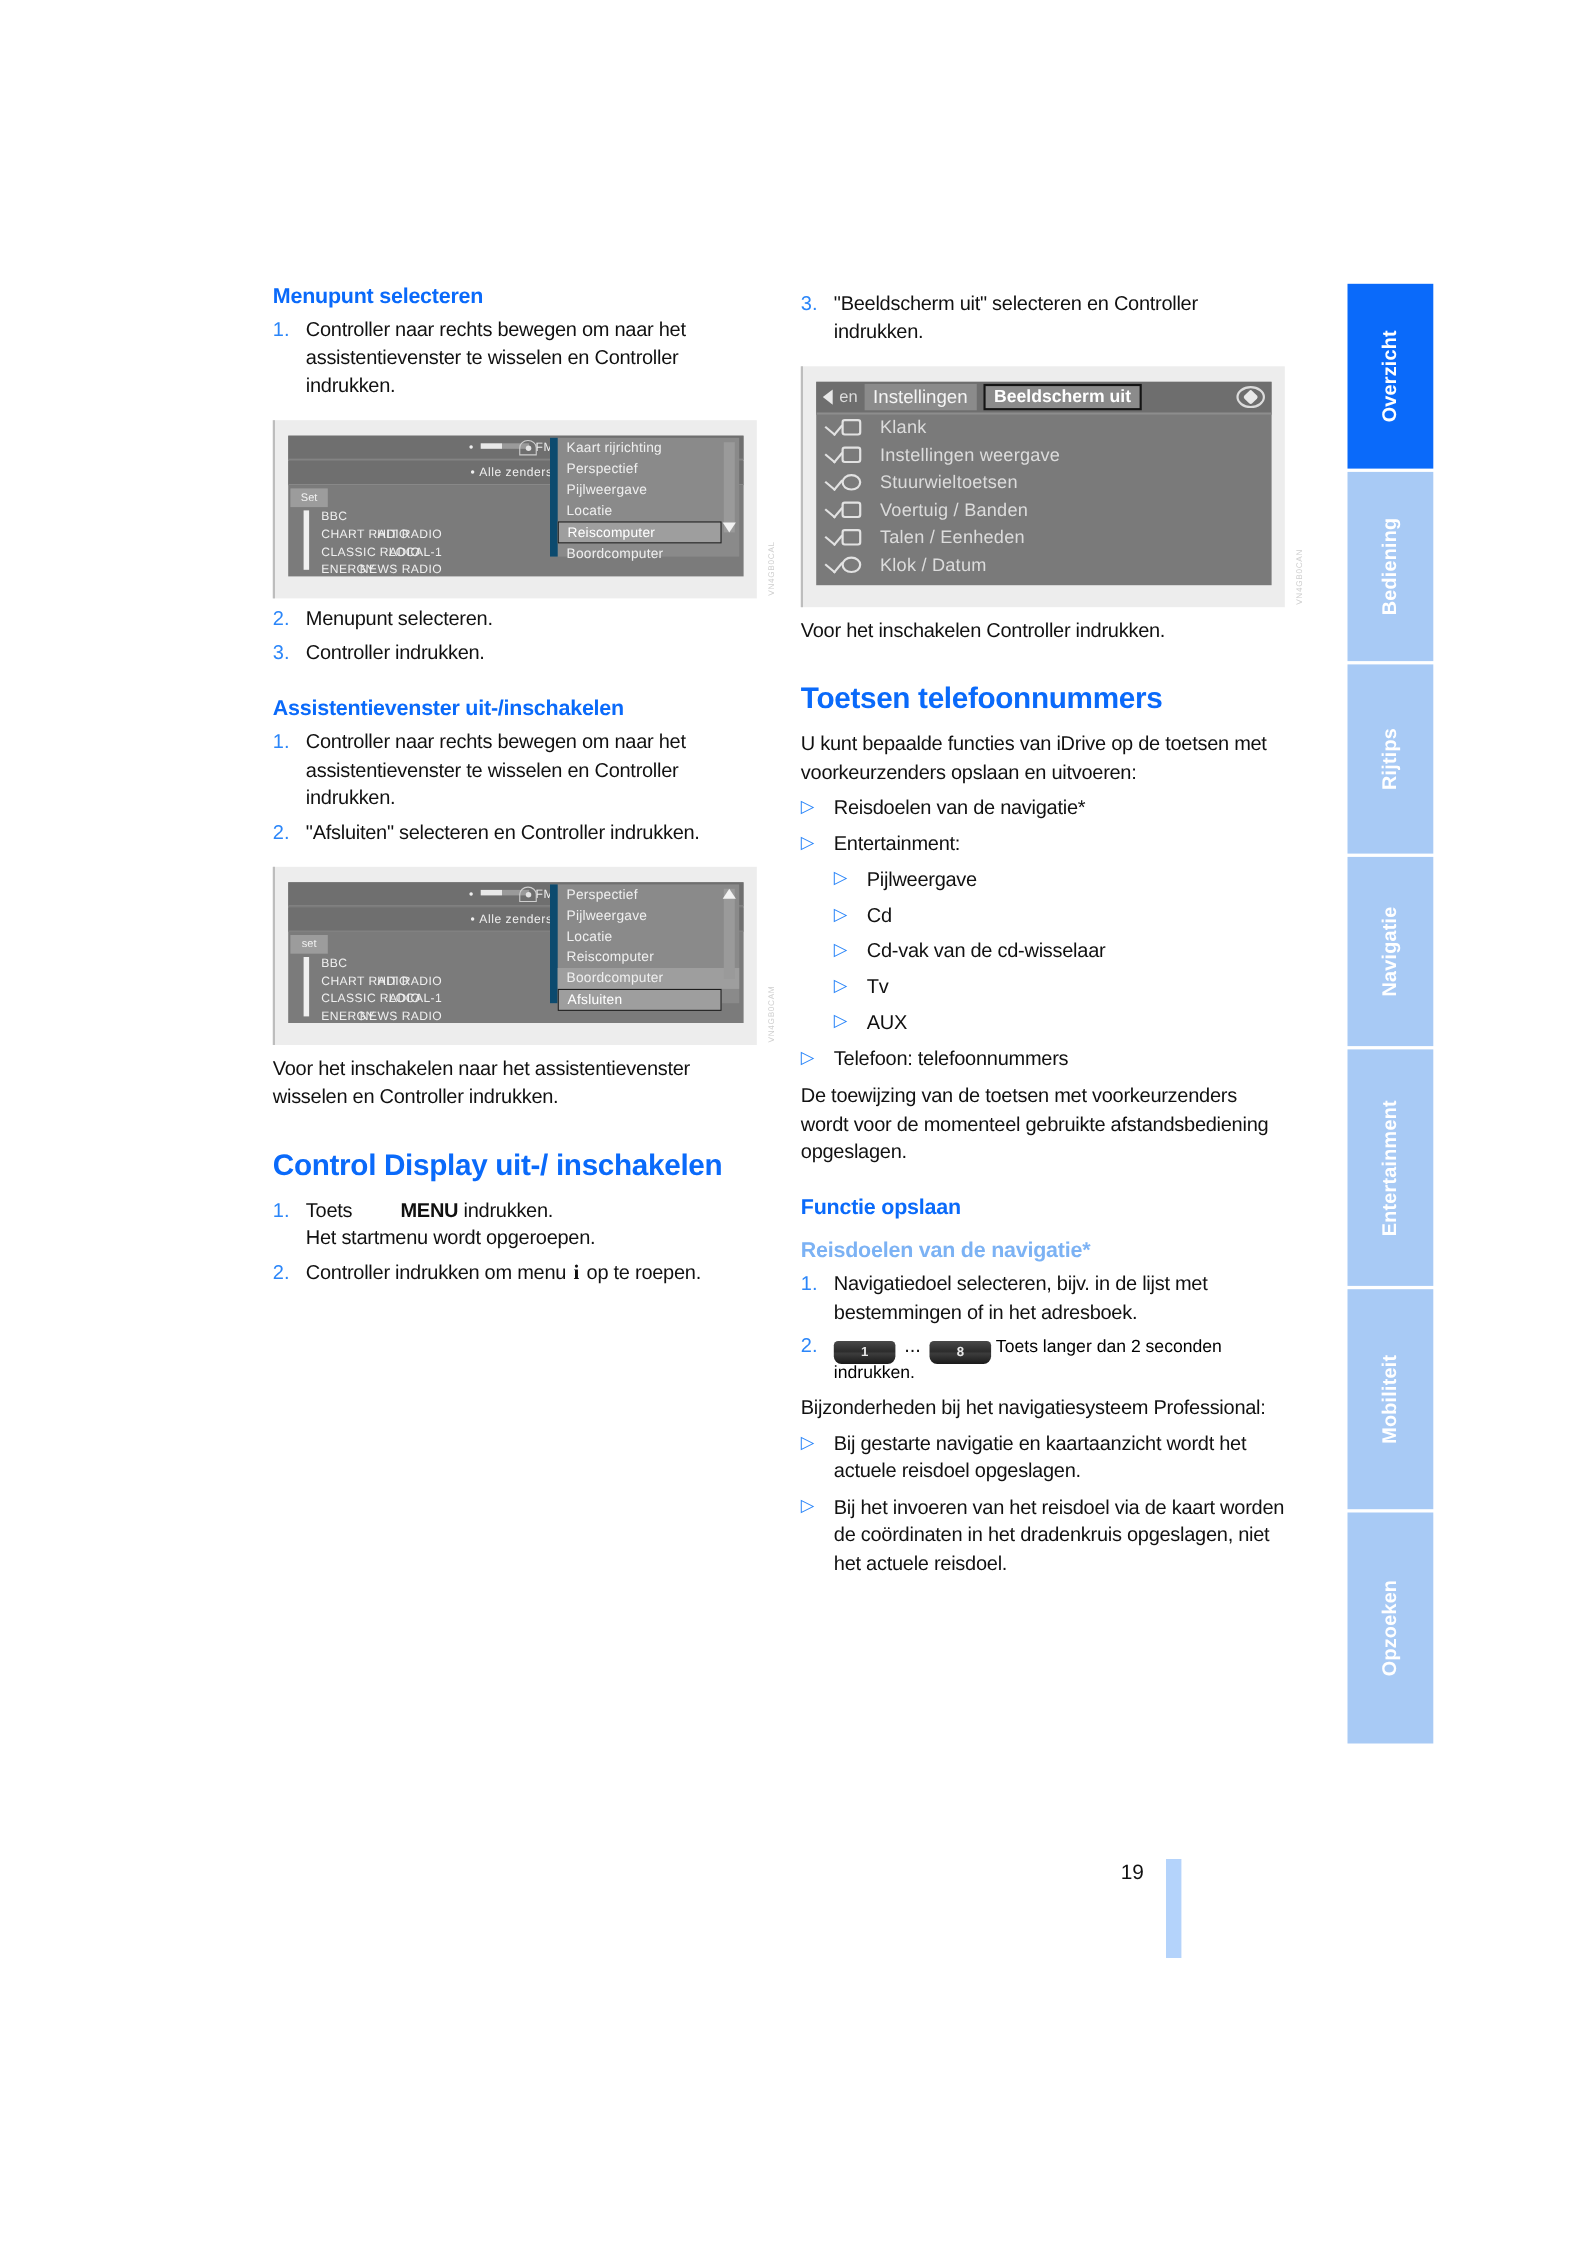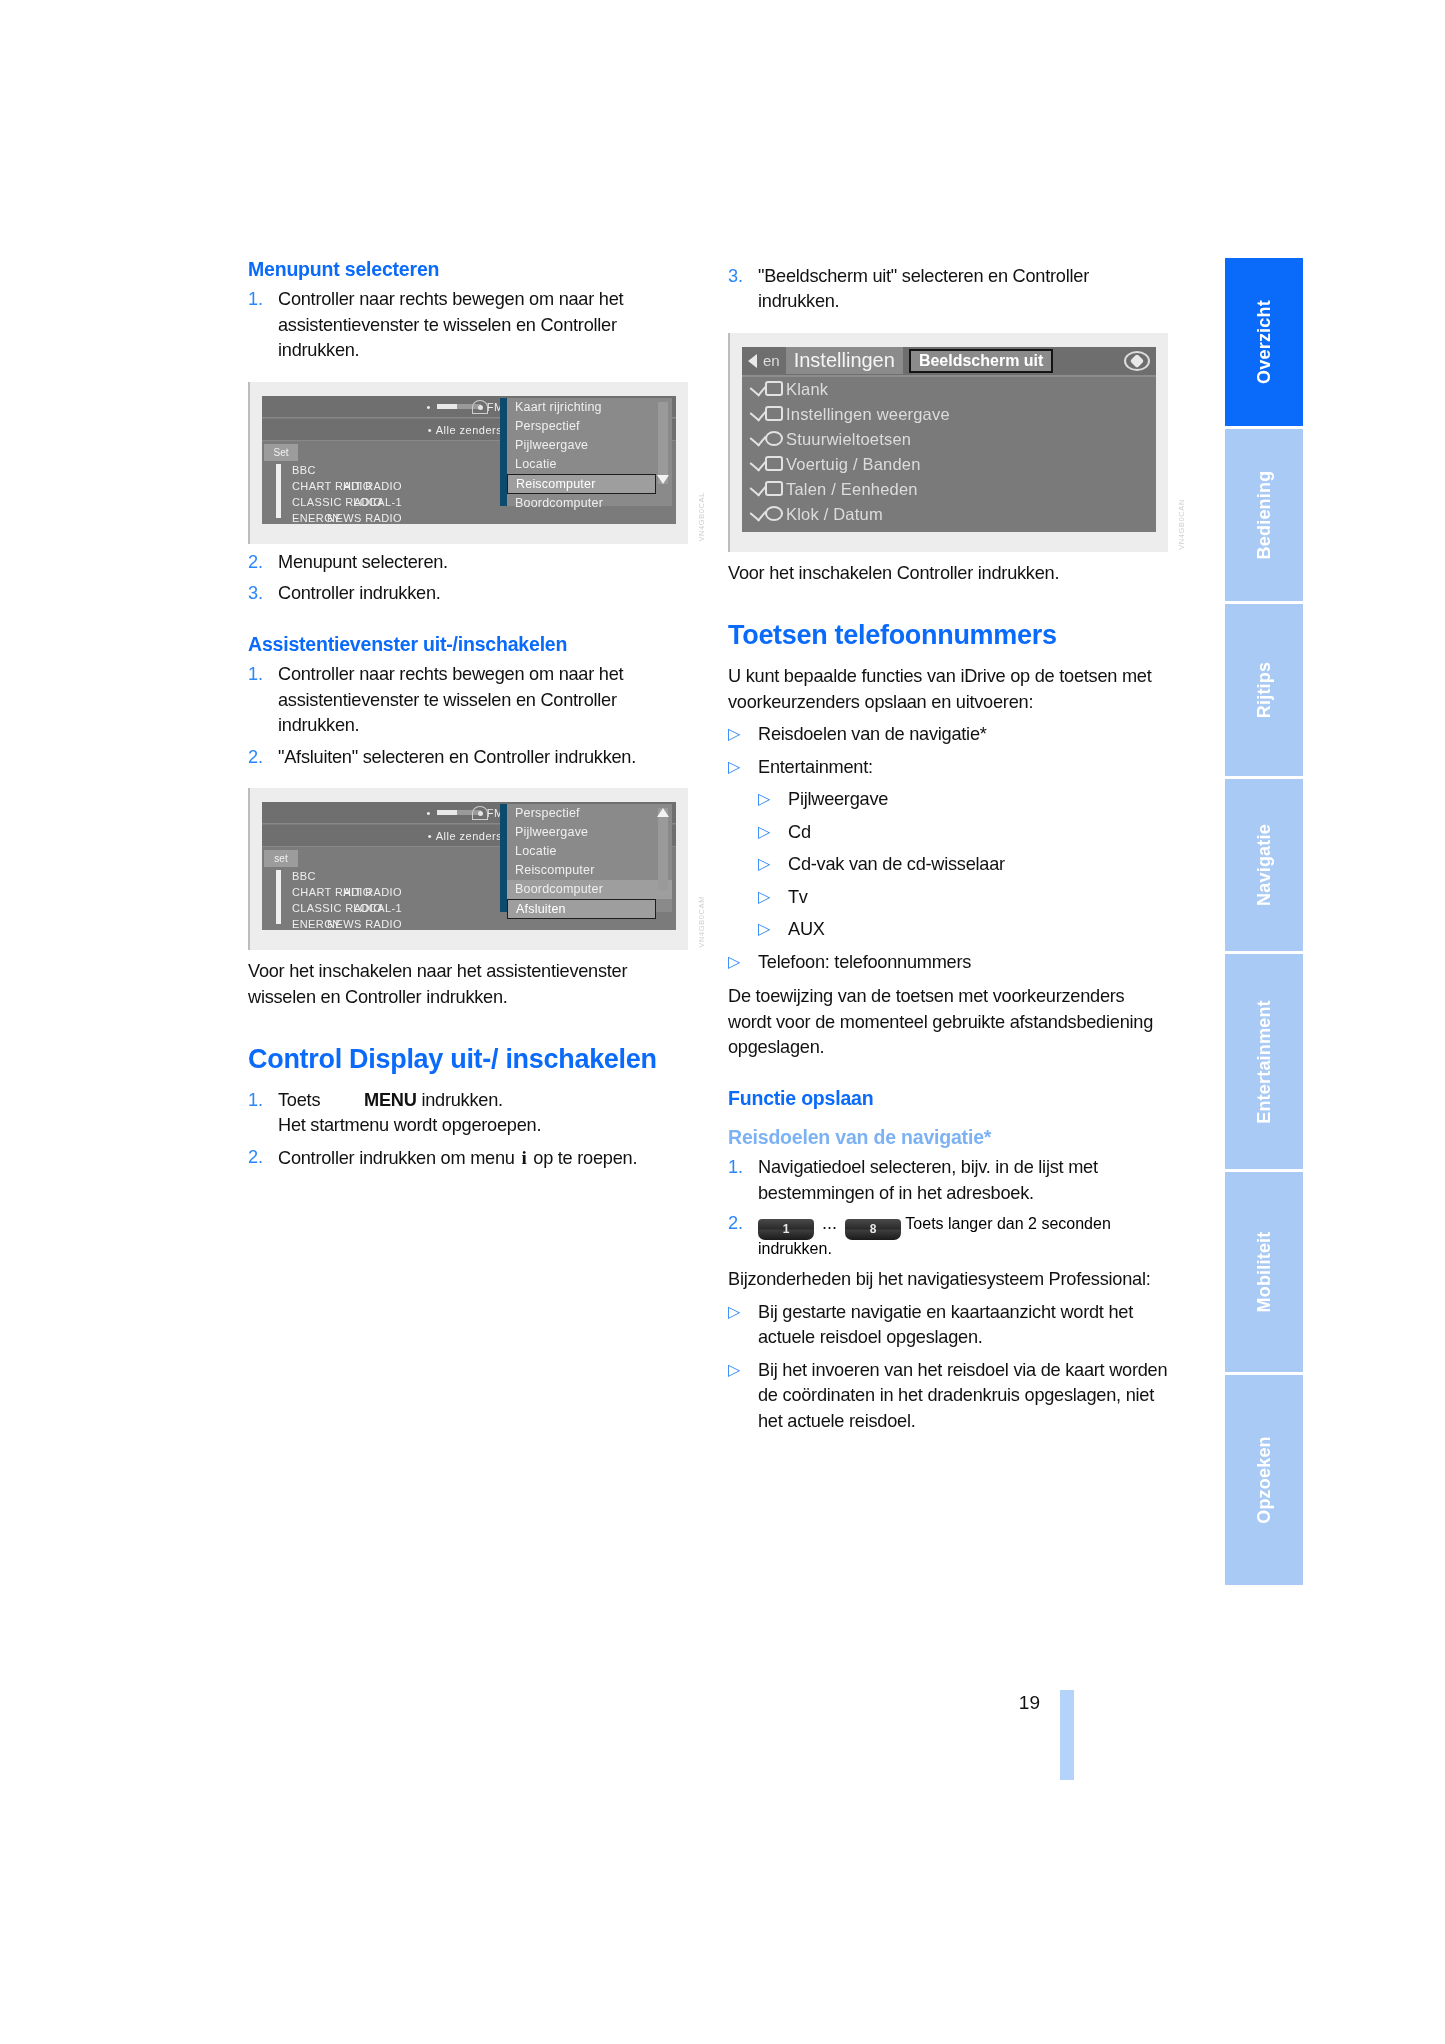--- a/index.html
+++ b/index.html
@@ -162,38 +162,38 @@
   .settings .topbar {
     height: 30px; background: #6e6e6e; display: flex; align-items: center;
     padding: 0 6px; gap: 6px; border-bottom: 2px solid #8d8d8d;
   }
   .settings .backtri {
     width: 0; height: 0; border-top: 7px solid transparent;
     border-bottom: 7px solid transparent; border-right: 9px solid #e9e9e9;
   }
   .settings .crumb0 { color: #dcdcdc; font-size: 15px; }
   .settings .crumb1 {
-    color: #f5f5f5; font-size: 20px; background: #8b8b8b; padding: 2px 8px;
+    color: #f5f5f5; font-size: 17px; background: #8b8b8b; padding: 2px 8px;
   }
   .settings .crumb2 {
     color: #ffffff; font-size: 16px; background: #8b8b8b;
     border: 2px solid #141414; padding: 1px 8px; font-weight: bold; text-align: center;
   }
   .settings .joy {
     margin-left: auto; width: 26px; height: 20px; position: relative;
   }
   .settings .joy .ring {
     position: absolute; inset: 0; border: 2px solid #dcdcdc; border-radius: 50%;
   }
   .settings .joy .dot {
     position: absolute; left: 8px; top: 5px; width: 10px; height: 10px;
     background: #e9e9e9; border-radius: 2px; transform: rotate(45deg);
   }
   .settings .srow {
-    display: flex; align-items: center; height: 25px; padding-left: 10px; gap: 0;
+    display: flex; align-items: center; height: 25px; padding-left: 10px; gap: 14px;
   }
   .settings .ico {
     width: 34px; height: 19px; position: relative; flex: 0 0 34px;
   }
   .settings .ico .chk {
     position: absolute; left: 0; top: 2px; width: 12px; height: 12px;
     border-left: 2px solid #e2e2e2; border-bottom: 2px solid #e2e2e2;
     transform: rotate(-50deg);
   }
   .settings .ico .gl {

